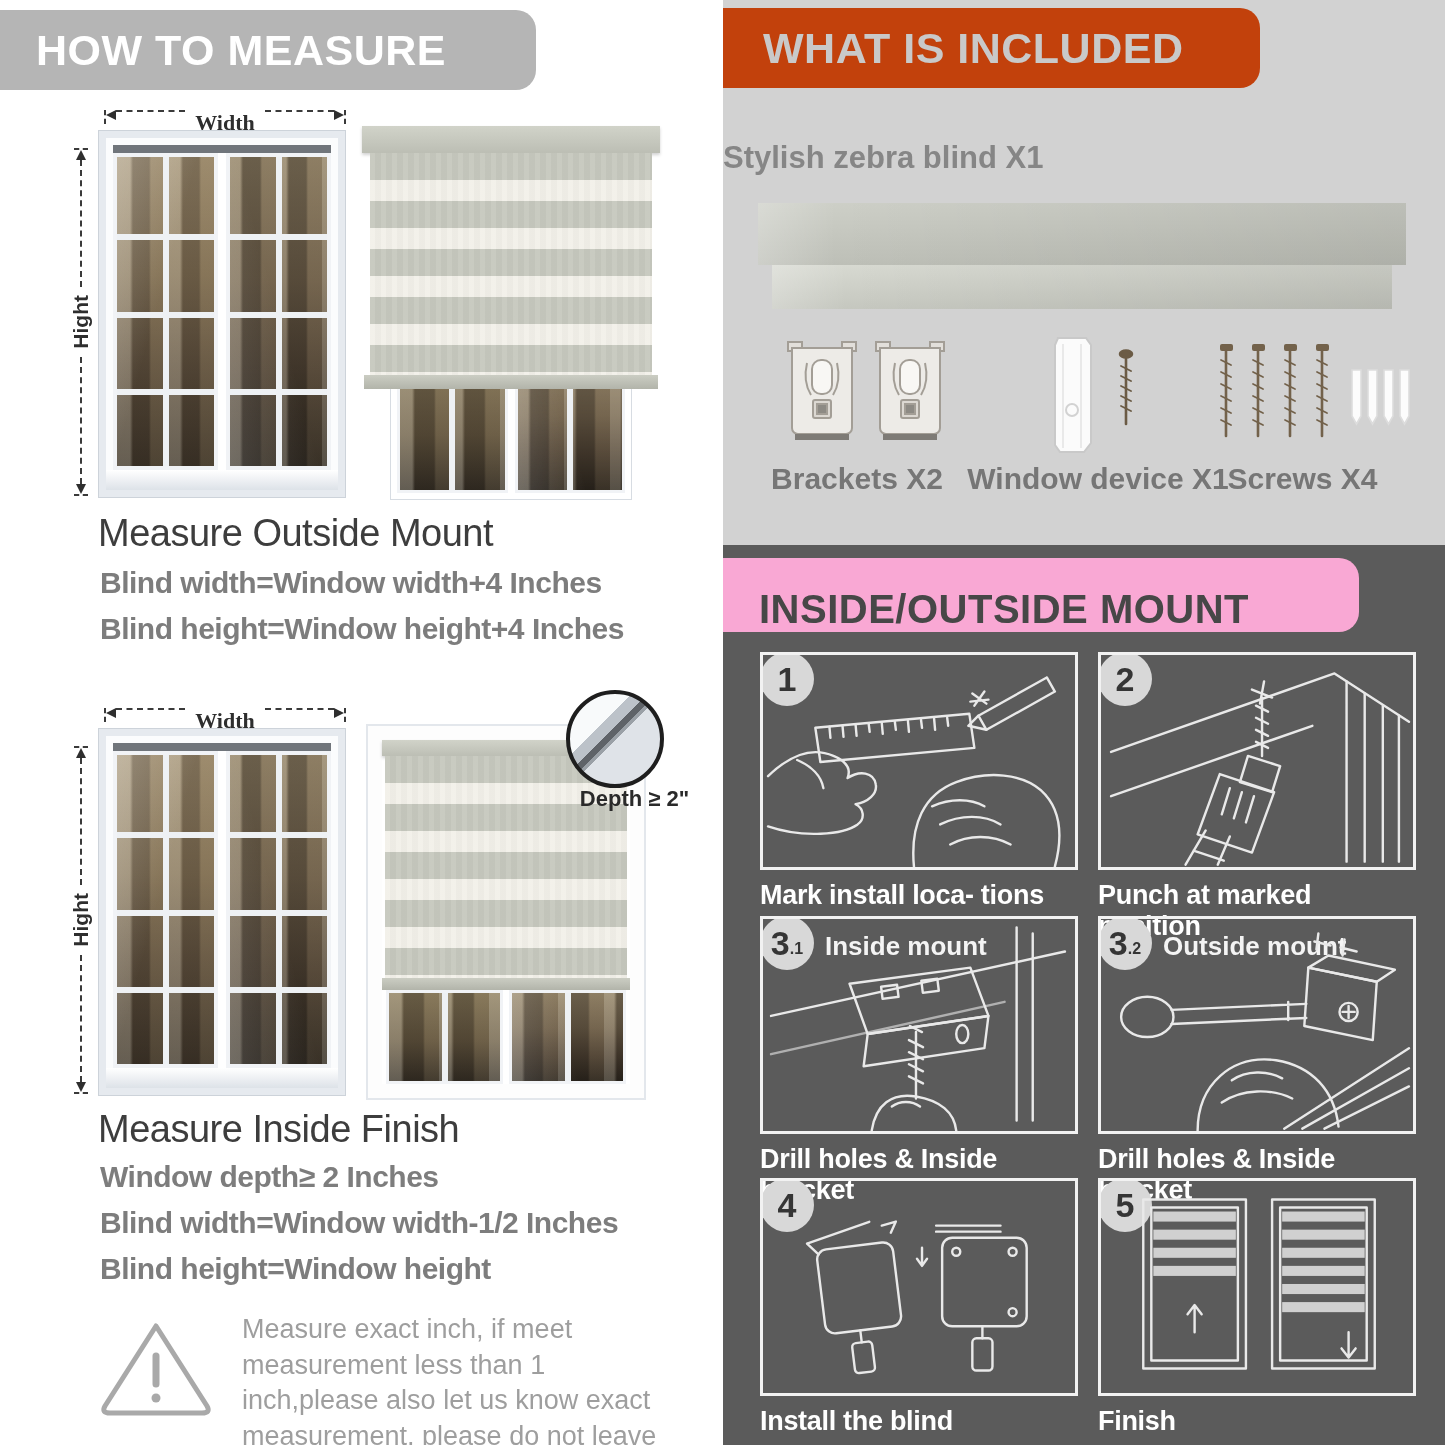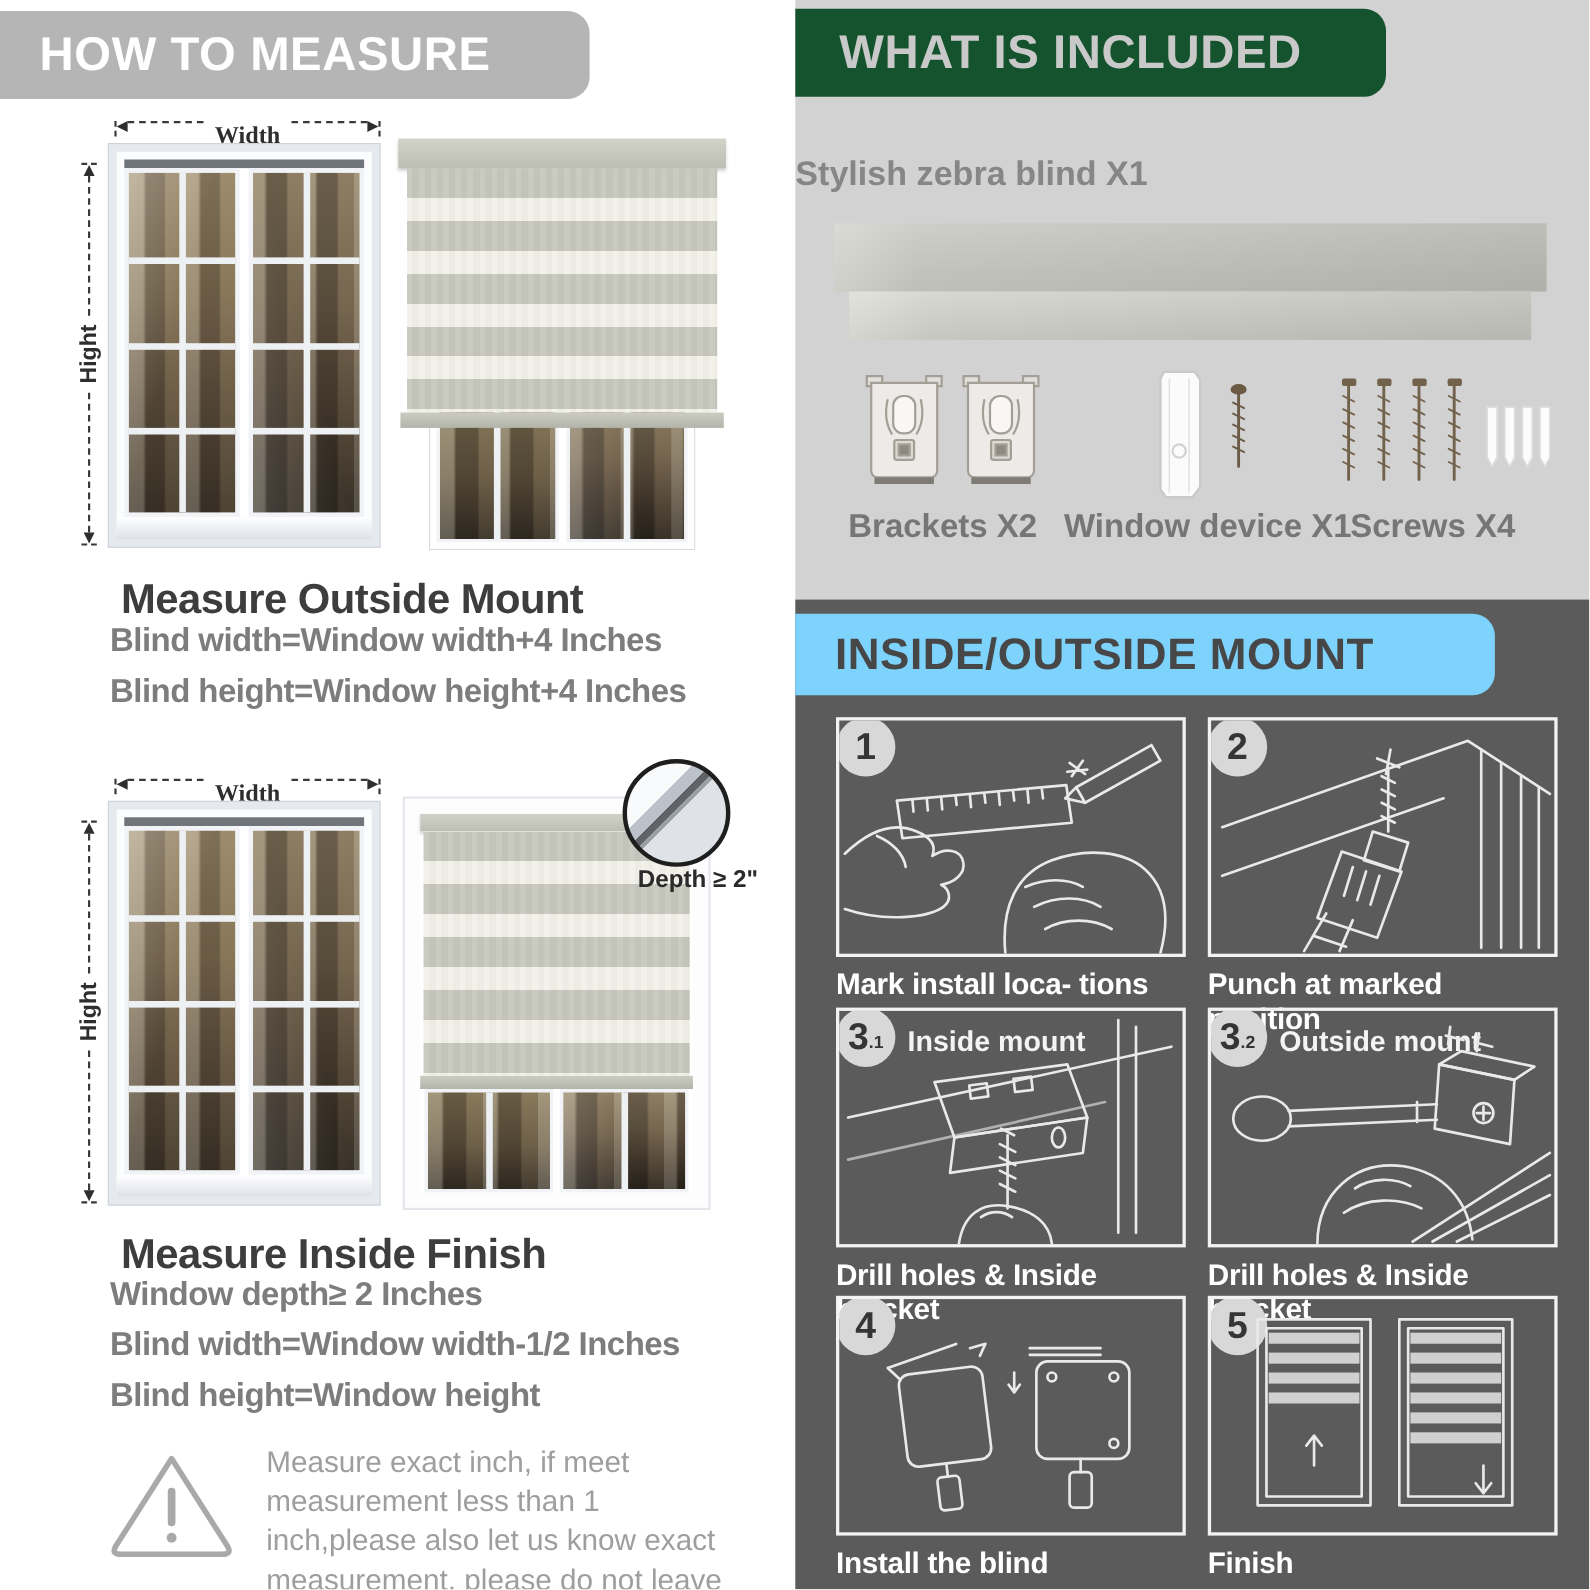--- a/index.html
+++ b/index.html
@@ -4,24 +4,24 @@
 <style>
   html,body{margin:0;padding:0;background:#fff;}
   .page{position:relative;width:1445px;height:1445px;overflow:hidden;
         font-family:"Liberation Sans","DejaVu Sans",sans-serif;background:#fff;}
 
   
   .banner{position:absolute;display:flex;align-items:center;font-weight:700;
           border-radius:0 20px 20px 0;letter-spacing:.5px;}
   .banner-htm{left:0;top:10px;width:500px;height:80px;background:#b5b5b5;color:#ffffff;
               font-size:43px;padding-left:36px;}
-  .banner-wii{left:723px;top:8px;width:497px;height:80px;background:#14532d;color:#c9c9c9;
+  .banner-wii{left:723px;top:8px;width:497px;height:80px;background:#c2410c;color:#c9c9c9;
               font-size:43px;padding-left:40px;}
-  .banner-iom{left:723px;top:558px;width:600px;height:74px;background:#7dd3fc;color:#474747;
-              font-size:40px;padding-left:36px;}
+  .banner-iom{left:723px;top:558px;width:600px;height:74px;background:#f9a8d4;color:#474747;
+              font-size:40px;padding-left:36px;align-items:flex-end;}
 
   
   .dim-h{position:absolute;display:flex;height:20px;font-family:Liberation Serif, serif;}
   .dim-v{position:absolute;display:flex;flex-direction:column;align-items:center;width:22px;}
   .seg-h{flex:1;height:0;border-top:2px dashed #3a3a3a;}
   .seg-v{flex:1;width:0;border-left:2px dashed #3a3a3a;}
   .tick-v{width:0;height:14px;border-left:2px dashed #3a3a3a;}
   .tick-h{height:0;width:14px;border-top:2px dashed #3a3a3a;}
   .ah{width:0;height:0;border-style:solid;}
   .ah-l{border-width:5px 10px 5px 0;border-color:transparent #2e2e2e transparent transparent;}
@@ -59,21 +59,21 @@
   .zebra{background:
      repeating-linear-gradient(90deg,rgba(255,255,255,.05) 0 5px,rgba(0,0,0,.02) 5px 11px),
      repeating-linear-gradient(180deg,#c6c8be 0 27px,#f2f0e9 27px 48px);}
   .b-head{background:linear-gradient(180deg,#d1d3c9,#bcbeb4);box-shadow:0 2px 3px rgba(0,0,0,.18);}
   .b-bot{background:linear-gradient(180deg,#cbcdc3,#b2b4aa);}
   .mag{position:absolute;width:90px;height:90px;border-radius:50%;border:4px solid #1e1e1e;
        background:linear-gradient(135deg,#f8fafb 34%,#bcc2c9 34% 43%,#5f6368 43% 48%,#9aa0a6 48% 51%,#dfe3e8 51%);}
   .depth-label{position:absolute;font-weight:700;font-size:22px;color:#2a2a2a;text-align:center;}
 
   
-  .h-title{position:absolute;font-weight:700;font-size:38px;color:#3d3d3d;letter-spacing:-.5px;margin:12px;}
+  .h-title{position:absolute;font-weight:400;font-size:38px;color:#3d3d3d;letter-spacing:-.5px;margin:0;}
   .h-sub{position:absolute;font-weight:700;font-size:30px;color:#7d7d7d;letter-spacing:-.5px;margin:0;}
   .warn-text{position:absolute;font-size:27px;color:#9e9e9e;font-weight:500;line-height:1.32;margin:0;}
 
   
   .right-top{position:absolute;left:723px;top:0;width:722px;height:545px;background:#d2d2d2;}
   .right-dark{position:absolute;left:723px;top:545px;width:722px;height:900px;background:#5b5b5b;}
   .product-label{position:absolute;left:723px;top:140px;width:722px;text-align:left;
                  font-weight:700;font-size:31px;color:#868686;}
   .rail-top{position:absolute;left:758px;top:203px;width:648px;height:62px;
             background:linear-gradient(90deg,rgba(255,255,255,.25),rgba(0,0,0,0) 12%,rgba(0,0,0,.08) 97%),

